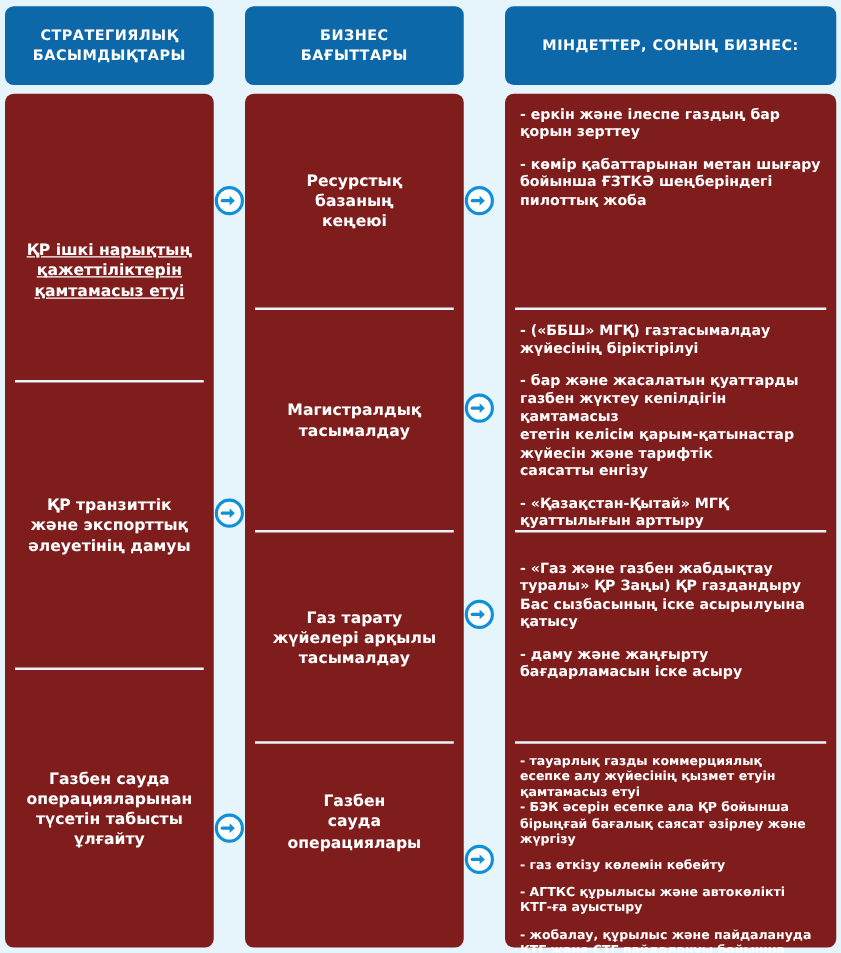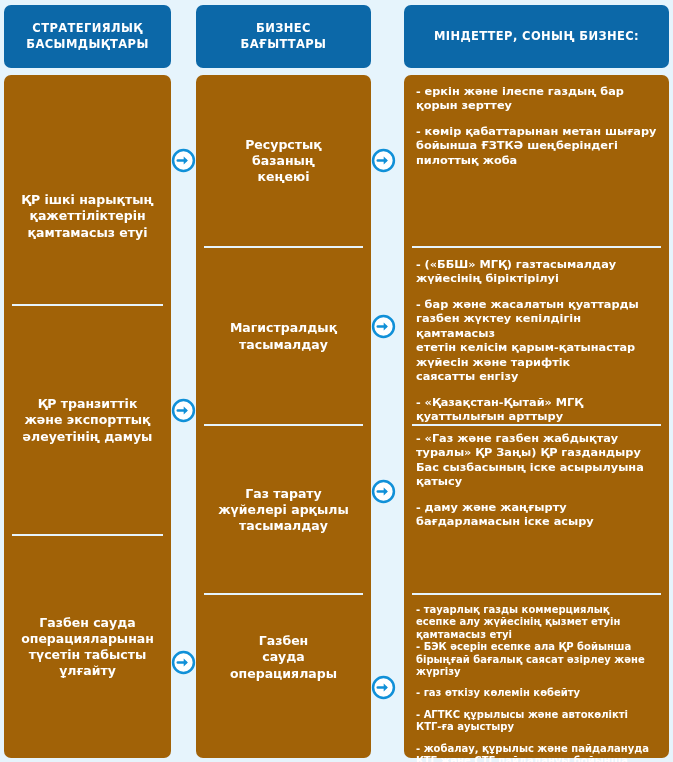--- a/index.html
+++ b/index.html
@@ -45,21 +45,21 @@
     box-sizing: border-box;
     padding: 0 8px;
   }
   .header-cell.col1 { left: 4px;   width: 167px; }
   .header-cell.col2 { left: 196px; width: 175px; }
   .header-cell.col3 { left: 404px; width: 265px; }
 
   
   .col {
     position: absolute;
-    background: #a16207;
+    background: #7f1d1d;
   }
   .col-1 { left: 4px;   width: 167px; top: 75px; height: 683px; border-radius: 7px; }
   .col-2 { left: 196px; width: 175px; top: 75px; height: 683px; border-radius: 7px; }
   .col-3 { left: 404px; width: 265px; top: 75px; height: 683px; border-radius: 7px; }
 
   
   .cell {
     position: absolute;
     left: 0;
     width: 100%;
@@ -131,21 +131,21 @@
     <div class="header-cell col2">
       <span style="white-space: pre-line;">БИЗНЕС
 БАҒЫТТАРЫ</span>
     </div>
     <div class="header-cell col3">
       <span>МІНДЕТТЕР, СОНЫҢ БИЗНЕС:</span>
     </div>
   </div>
 
   <div class="col col-1">
-    <div class="cell" style="top:0px;height:283px;">
+    <div class="cell" style="top:0px;height:283px;text-decoration:underline;">
       <span style="white-space: pre-line;">ҚР ішкі нарықтың
 қажеттіліктерін
 қамтамасыз етуі</span>
     </div>
     <div class="divider" style="top:229px;"></div>
     <div class="cell" style="top:231px;height:229px;">
       <span style="white-space: pre-line;">ҚР транзиттік
 және экспорттық
 әлеуетінің дамуы</span>
     </div>
@@ -204,21 +204,21 @@
 газбен жүктеу кепілдігін қамтамасыз
 ететін келісім қарым-қатынастар
 жүйесін және тарифтік
 саясатты енгізу</div>
         <div class="task-item" style="white-space: pre-line;">- «Қазақстан-Қытай» МГҚ
 қуаттылығын арттыру</div>
       </div>
     </div>
     <div class="divider" style="top:349px;"></div>
 
-    <div class="cell tasks" style="top:351px;height:168px;padding-top:6px;">
+    <div class="cell tasks" style="top:351px;height:168px;padding-top:22px;">
       <div class="task-list">
         <div class="task-item" style="white-space: pre-line;">- «Газ және газбен жабдықтау
 туралы» ҚР Заңы) ҚР газдандыру
 Бас сызбасының іске асырылуына
 қатысу</div>
         <div class="task-item" style="white-space: pre-line;">- даму және жаңғырту
 бағдарламасын іске асыру</div>
       </div>
     </div>
     <div class="divider" style="top:518px;"></div>

